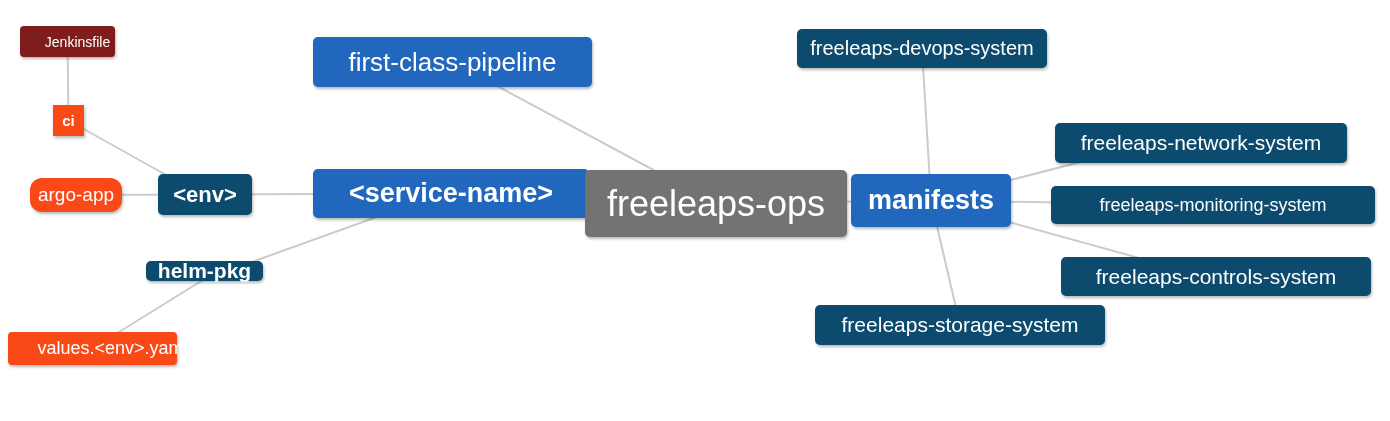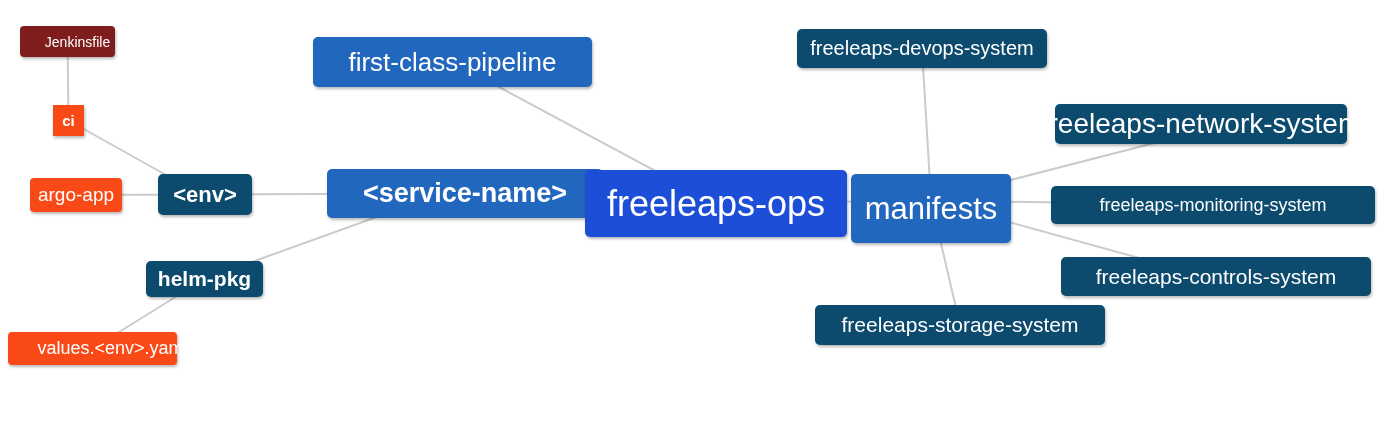--- a/index.html
+++ b/index.html
@@ -35,34 +35,34 @@
     box-shadow: 1px 2px 3px rgba(0,0,0,0.28);
     white-space: nowrap;
     box-sizing: border-box;
     cursor: pointer;
     user-select: none;
   }
   .blue   { background: #2267be; }
   .green  { background: #0c4a6e; }
   .red    { background: #f94917; }
   .orange { background: #7f1d1d; padding-left: 20px; }
-  .dark   { background: #1d4ed8; }
+  .dark   { background: #737373; }
 
   .n-jenkinsfile        { left: 20px;   top: 26px;  width: 95px;  height: 31px; font-size: 14px; border-radius: 4px; }
   .n-ci                 { left: 53px;   top: 105px; width: 31px;  height: 31px; font-size: 15px; font-weight: 700; border-radius: 0; }
-  .n-argo-app           { left: 30px;   top: 178px; width: 92px;  height: 34px; font-size: 19px; border-radius: 4px; }
+  .n-argo-app           { left: 30px;   top: 178px; width: 92px;  height: 34px; font-size: 19px; border-radius: 12px; }
   .n-env                { left: 158px;  top: 174px; width: 94px;  height: 41px; font-size: 22px; font-weight: 700; }
-  .n-helm-pkg           { left: 146px;  top: 261px; width: 117px; height: 36px; font-size: 21px; font-weight: 700; }
+  .n-helm-pkg           { left: 146px;  top: 261px; width: 117px; height: 20px; font-size: 21px; font-weight: 700; }
   .n-values-env-yaml    { left: 8px;    top: 332px; width: 169px; height: 33px; font-size: 18px; border-radius: 4px; padding-left: 40px; }
   .n-first-class-pipeline { left: 313px; top: 37px;  width: 279px; height: 50px; font-size: 26px; }
-  .n-service-name       { left: 327px;  top: 169px; width: 276px; height: 49px; font-size: 27px; font-weight: 700; }
+  .n-service-name       { left: 313px;  top: 169px; width: 276px; height: 49px; font-size: 27px; font-weight: 700; }
   .n-freeleaps-ops      { left: 585px;  top: 170px; width: 262px; height: 67px; font-size: 36px; }
-  .n-manifests          { left: 851px;  top: 174px; width: 160px; height: 69px; font-size: 31px; }
+  .n-manifests          { left: 851px;  top: 174px; width: 160px; height: 53px; font-size: 27px; font-weight: bold; }
   .n-devops-system      { left: 797px;  top: 29px;  width: 250px; height: 39px; font-size: 20px; }
-  .n-network-system     { left: 1055px; top: 104px; width: 292px; height: 40px; font-size: 28px; }
+  .n-network-system     { left: 1055px; top: 123px; width: 292px; height: 40px; font-size: 21px; }
   .n-monitoring-system  { left: 1051px; top: 186px; width: 324px; height: 38px; font-size: 18px; }
   .n-controls-system    { left: 1061px; top: 257px; width: 310px; height: 39px; font-size: 21px; }
   .n-storage-system     { left: 815px;  top: 305px; width: 290px; height: 40px; font-size: 21px; }
 </style>
 </head>
 <body>
 
 <div class="canvas">
 
   <svg class="edges" viewBox="0 0 1390 421">

